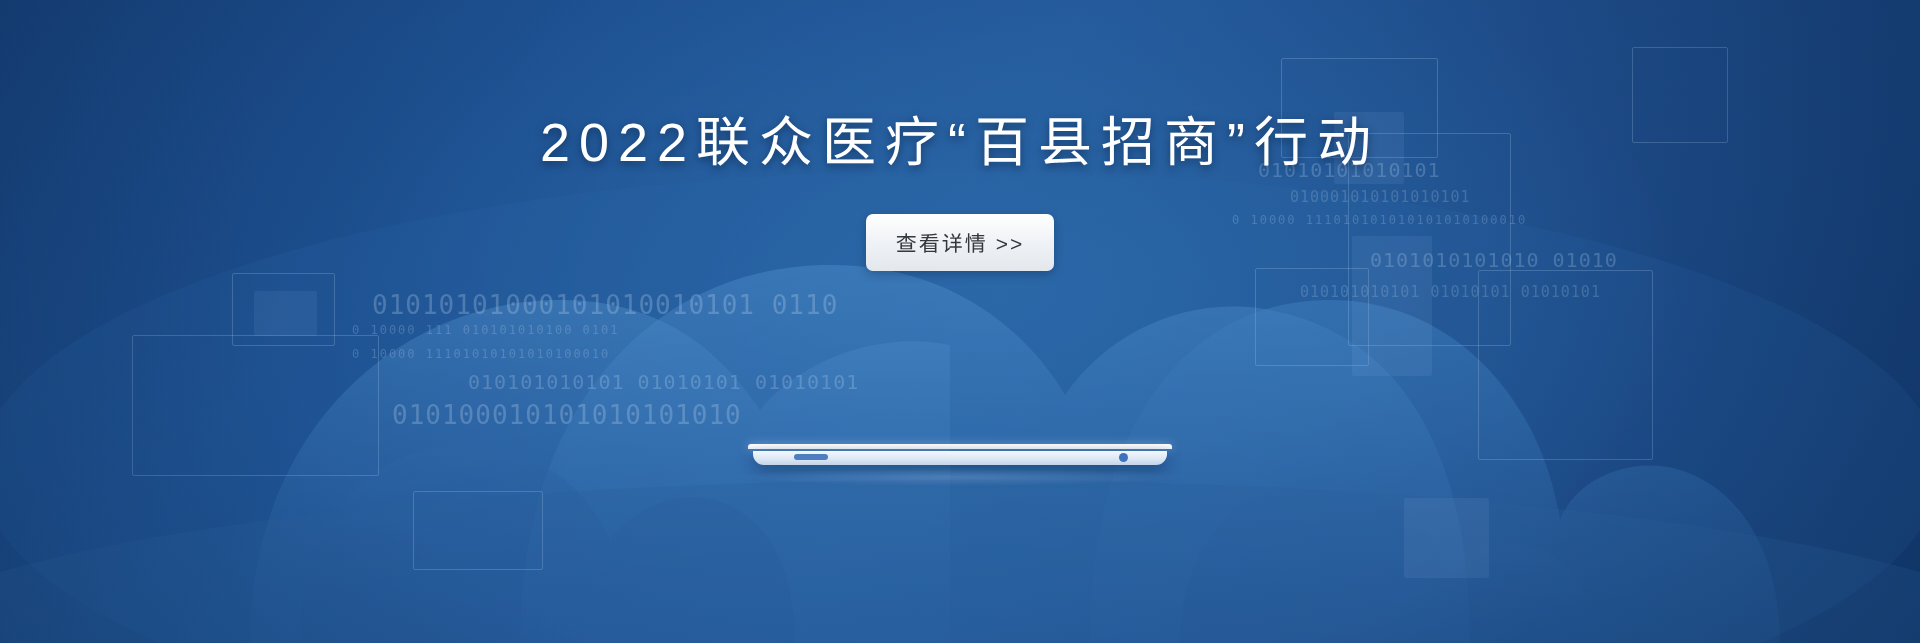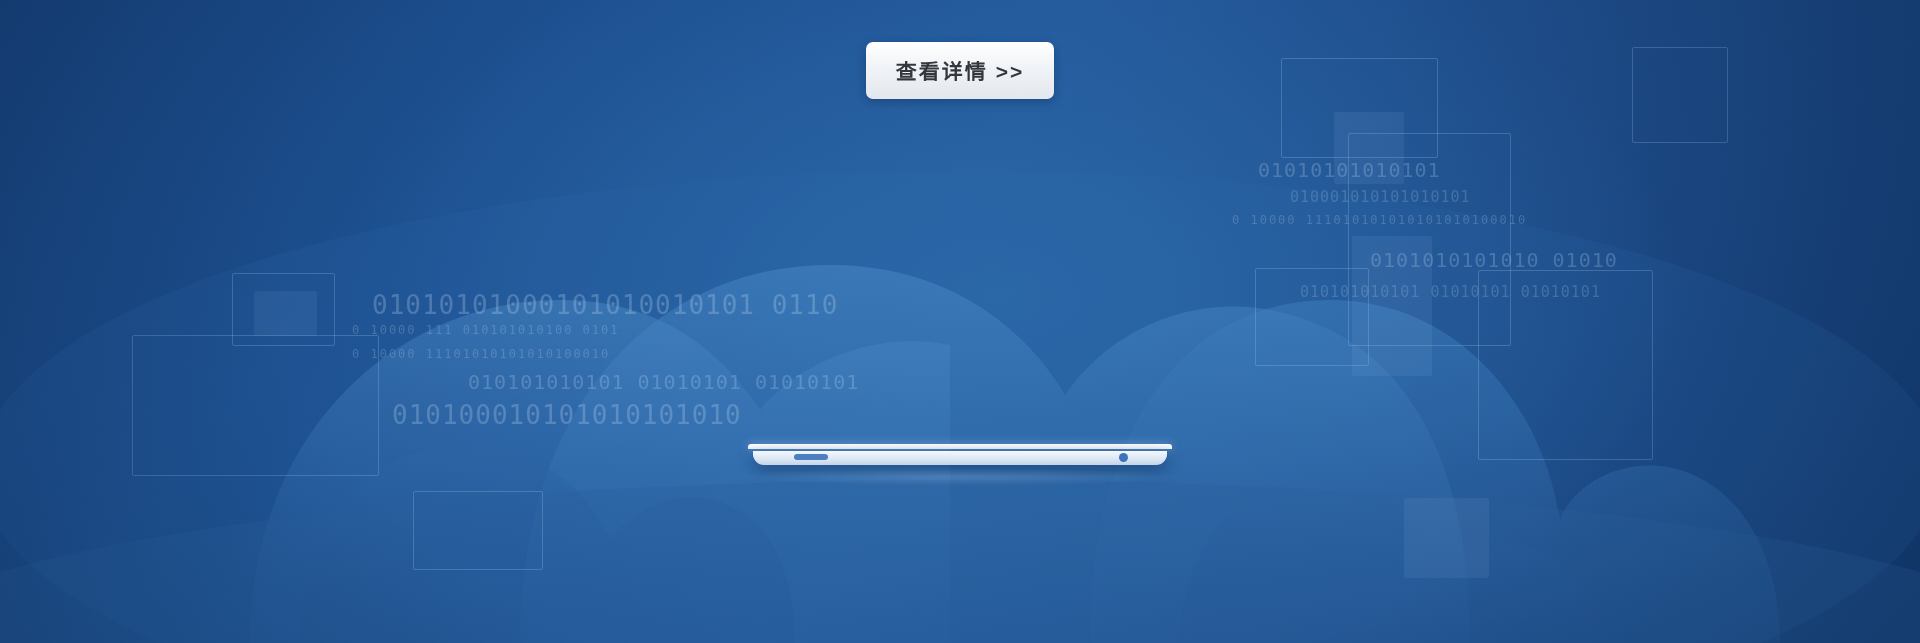--- a/index.html
+++ b/index.html
@@ -101,21 +101,20 @@
     padding: 13px 30px 14px;
     border: none;
     border-radius: 7px;
     background: linear-gradient(180deg,#ffffff 0%, #eef1f5 55%, #e3e8ee 100%);
     color: #34373b;
     font-size: 21px;
     letter-spacing: 2px;
     font-family: "Liberation Sans", "DejaVu Sans", sans-serif;
     box-shadow: 0 3px 10px rgba(6,26,56,0.30);
     cursor: pointer;
-    font-weight: bold;
   }
 
   
   .device {
     position: absolute;
     left: 50%;
     transform: translateX(-50%);
     top: 444px;
     width: 424px;
     height: 26px;
@@ -232,20 +231,21 @@
   <div class="binary b3" style="left:468px;top:370px;">010101010101 01010101 01010101</div>
   <div class="binary b1" style="left:392px;top:400px;">010100010101010101010</div>
 
   <div class="binary b3" style="left:1258px;top:158px;">01010101010101</div>
   <div class="binary b4" style="left:1290px;top:188px;">010001010101010101</div>
   <div class="binary b2" style="left:1232px;top:213px;">0 10000 111010101010101010100010</div>
   <div class="binary b3" style="left:1370px;top:248px;">0101010101010  01010</div>
   <div class="binary b4" style="left:1300px;top:283px;">010101010101 01010101 01010101</div>
 
   <div class="content">
+    <h1 class="title">2022联众医疗“百县招商”行动</h1>
     <div class="cta-wrap">
       <button class="cta">查看详情 &gt;&gt;</button>
     </div>
   </div>
 
   <div class="device">
     <div class="device-lid"></div>
     <div class="device-base"></div>
     <div class="device-port"></div>
     <div class="device-dot"></div>

